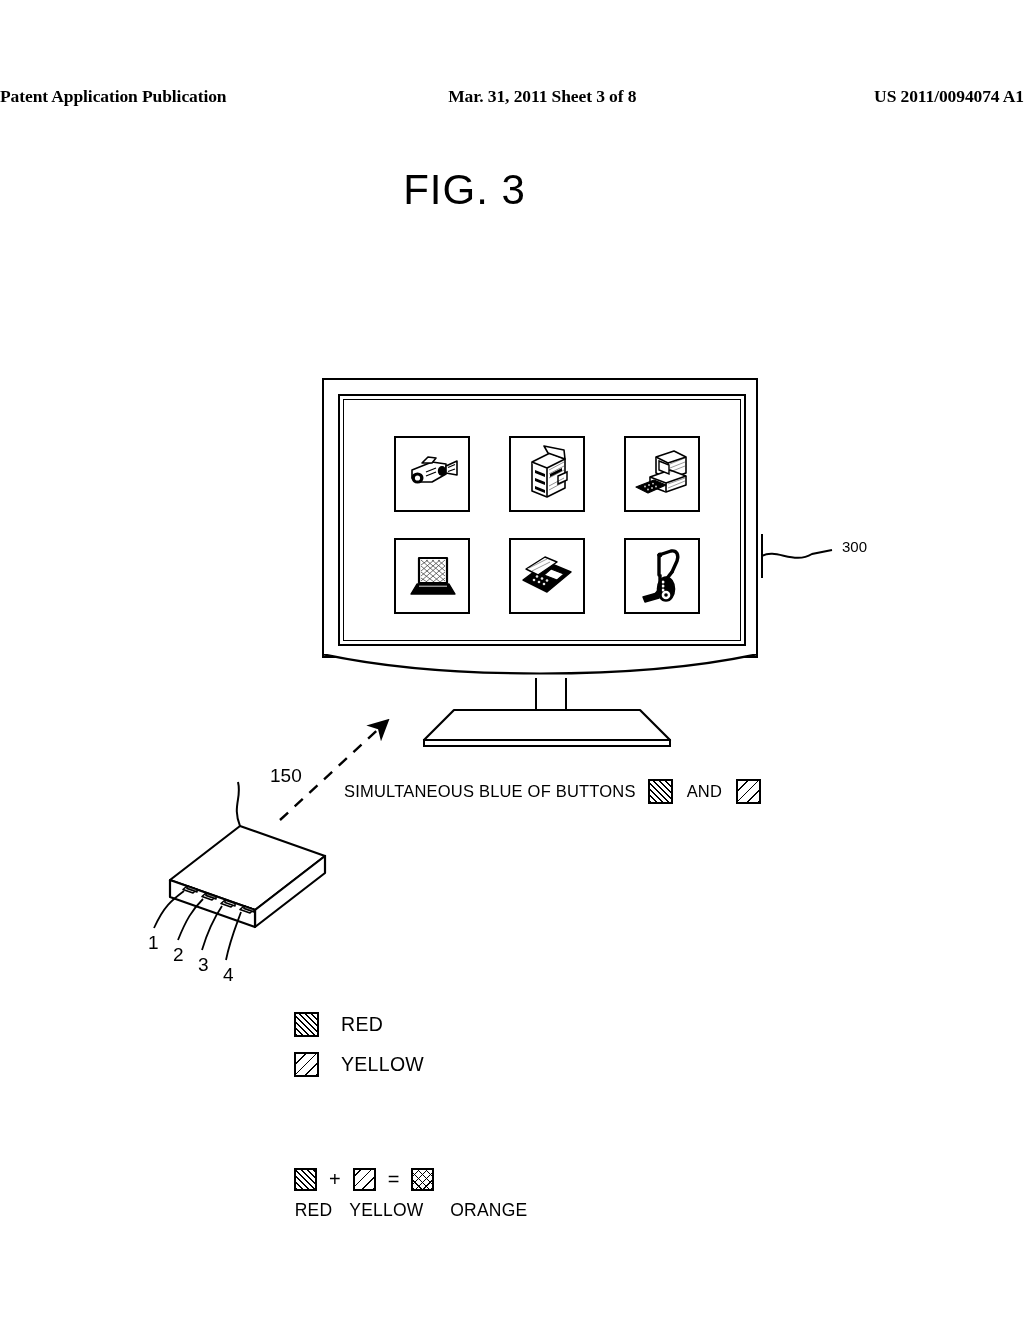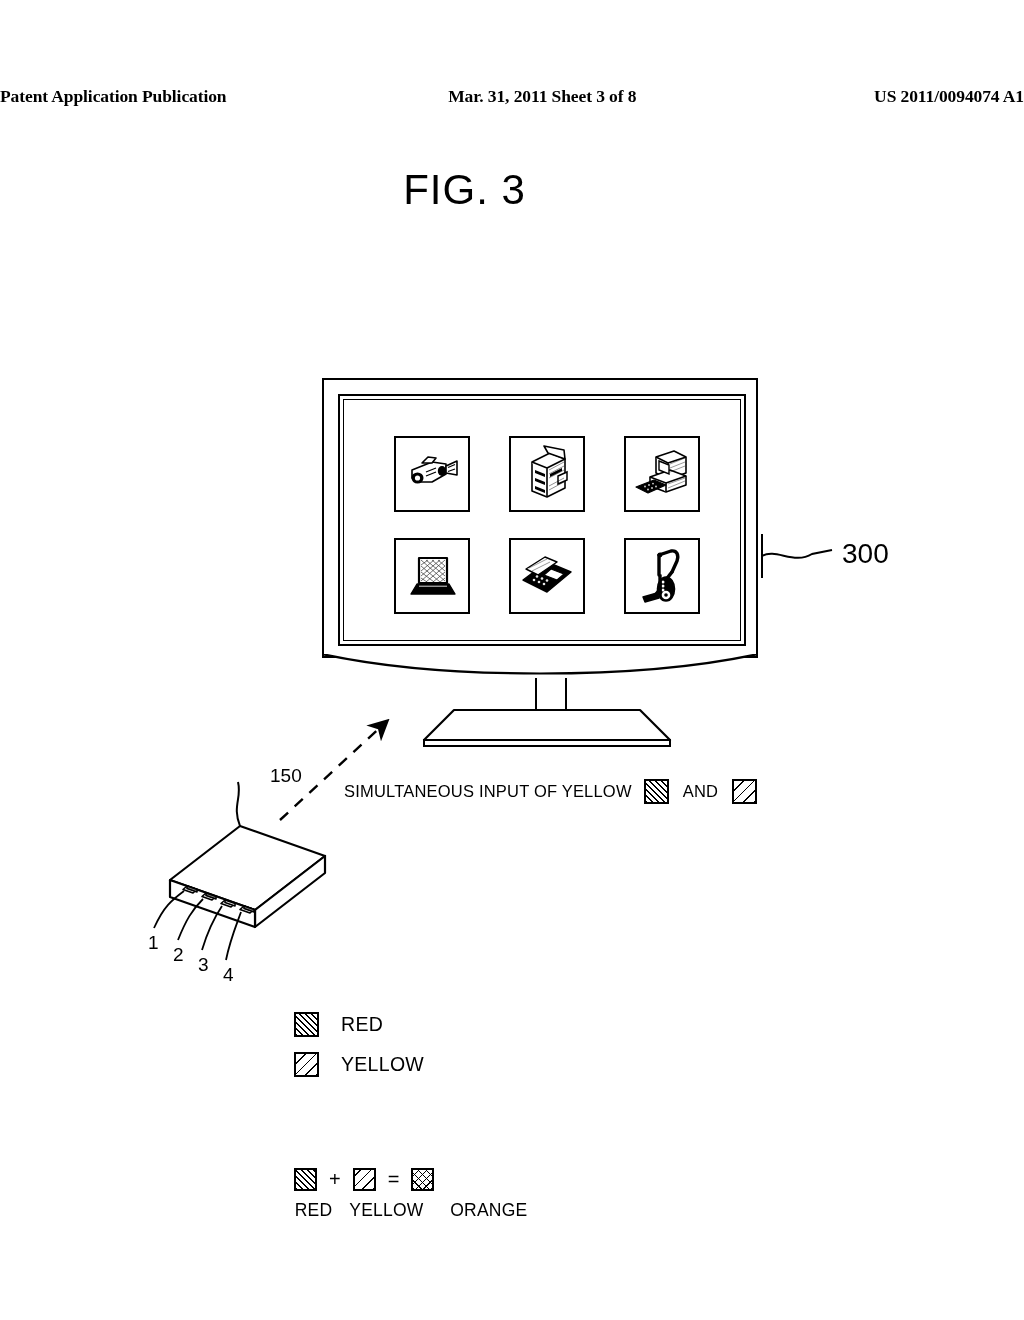--- a/index.html
+++ b/index.html
@@ -138,21 +138,21 @@
     position: absolute;
     left: 760px;
     top: 532px;
     width: 130px;
     height: 50px;
   }
   #callout-300 .lbl {
     position: absolute;
     left: 82px;
     top: 6px;
-    font-size: 28px;
+    font-size: 15px;
     font-family: "Liberation Sans", sans-serif;
   }
 
   
   #dashed-arrow {
     position: absolute;
     left: 276px;
     top: 712px;
     width: 130px;
     height: 112px;
@@ -501,21 +501,21 @@
     <defs>
       <marker id="arrowhead" markerWidth="9" markerHeight="9" refX="7" refY="4.5" orient="auto">
         <path d="M0,0 L9,4.5 L0,9 L2.5,4.5 Z" fill="#000"></path>
       </marker>
     </defs>
     <path d="M4,108 L110,10" stroke="#000" stroke-width="2.4" fill="none" stroke-dasharray="11 9" marker-end="url(#arrowhead)"></path>
   </svg>
 </div>
 
 <div id="simultaneous-caption">
-  <span class="cap-text">SIMULTANEOUS INPUT OF YELLOW</span>
+  <span class="cap-text">SIMULTANEOUS BLUE OF BUTTONS</span>
   <span class="swatch pat-red"></span>
   <span class="cap-and">AND</span>
   <span class="swatch pat-yellow"></span>
 </div>
 
 <span id="remote-label-150">150</span>
 
 <div id="remote-assembly">
   <svg width="300" height="230" viewBox="0 0 300 230">
 

